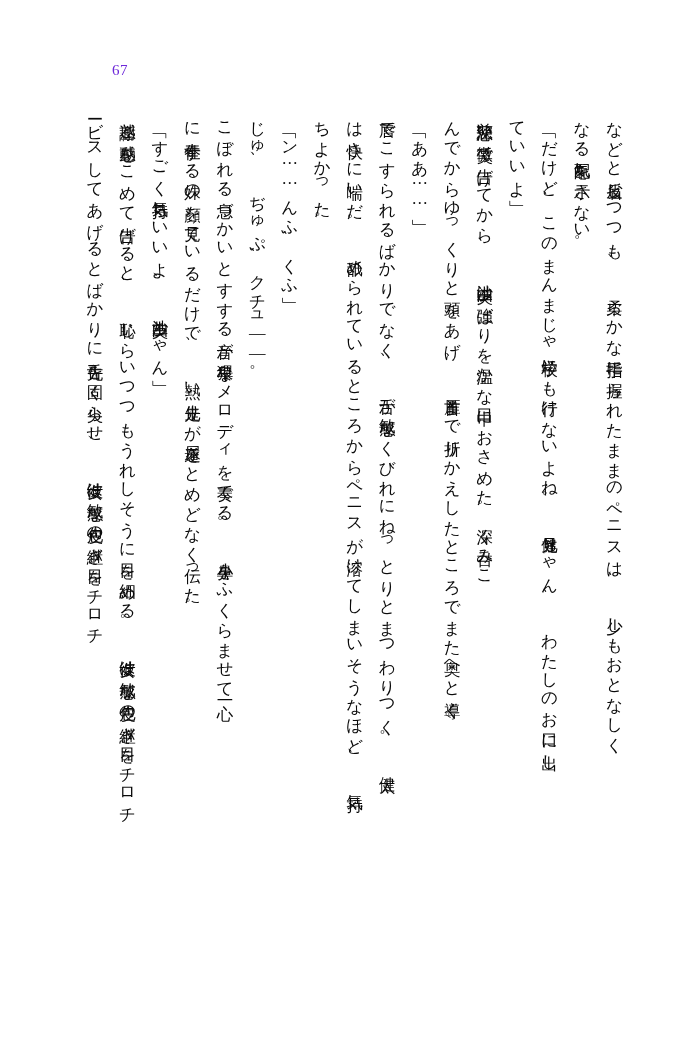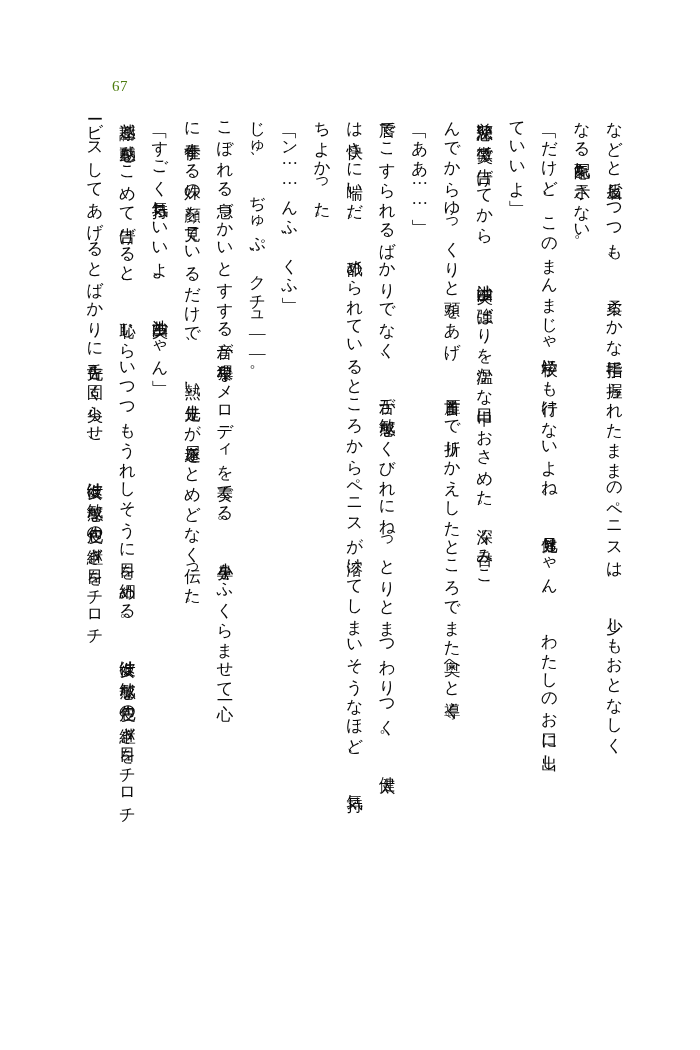--- a/index.html
+++ b/index.html
@@ -17,26 +17,26 @@
   }
   .page {
     position: absolute;
     inset: 0;
     width: 700px;
     height: 1050px;
     background: #ffffff;
   }
   .page-number {
     position: absolute;
-    top: 78px;
+    top: 62px;
     left: 112px;
     font-size: 15px;
     font-family: "Liberation Serif", "DejaVu Serif", serif;
     letter-spacing: 0.5px;
-    color: #4d7c0f;
+    color: #6d28d9;
   }
   .text-block {
     position: absolute;
     top: 110px;
     left: 78px;
     width: 552px;
     height: 850px;
     writing-mode: vertical-rl;
     text-orientation: upright;
     direction: ltr;

